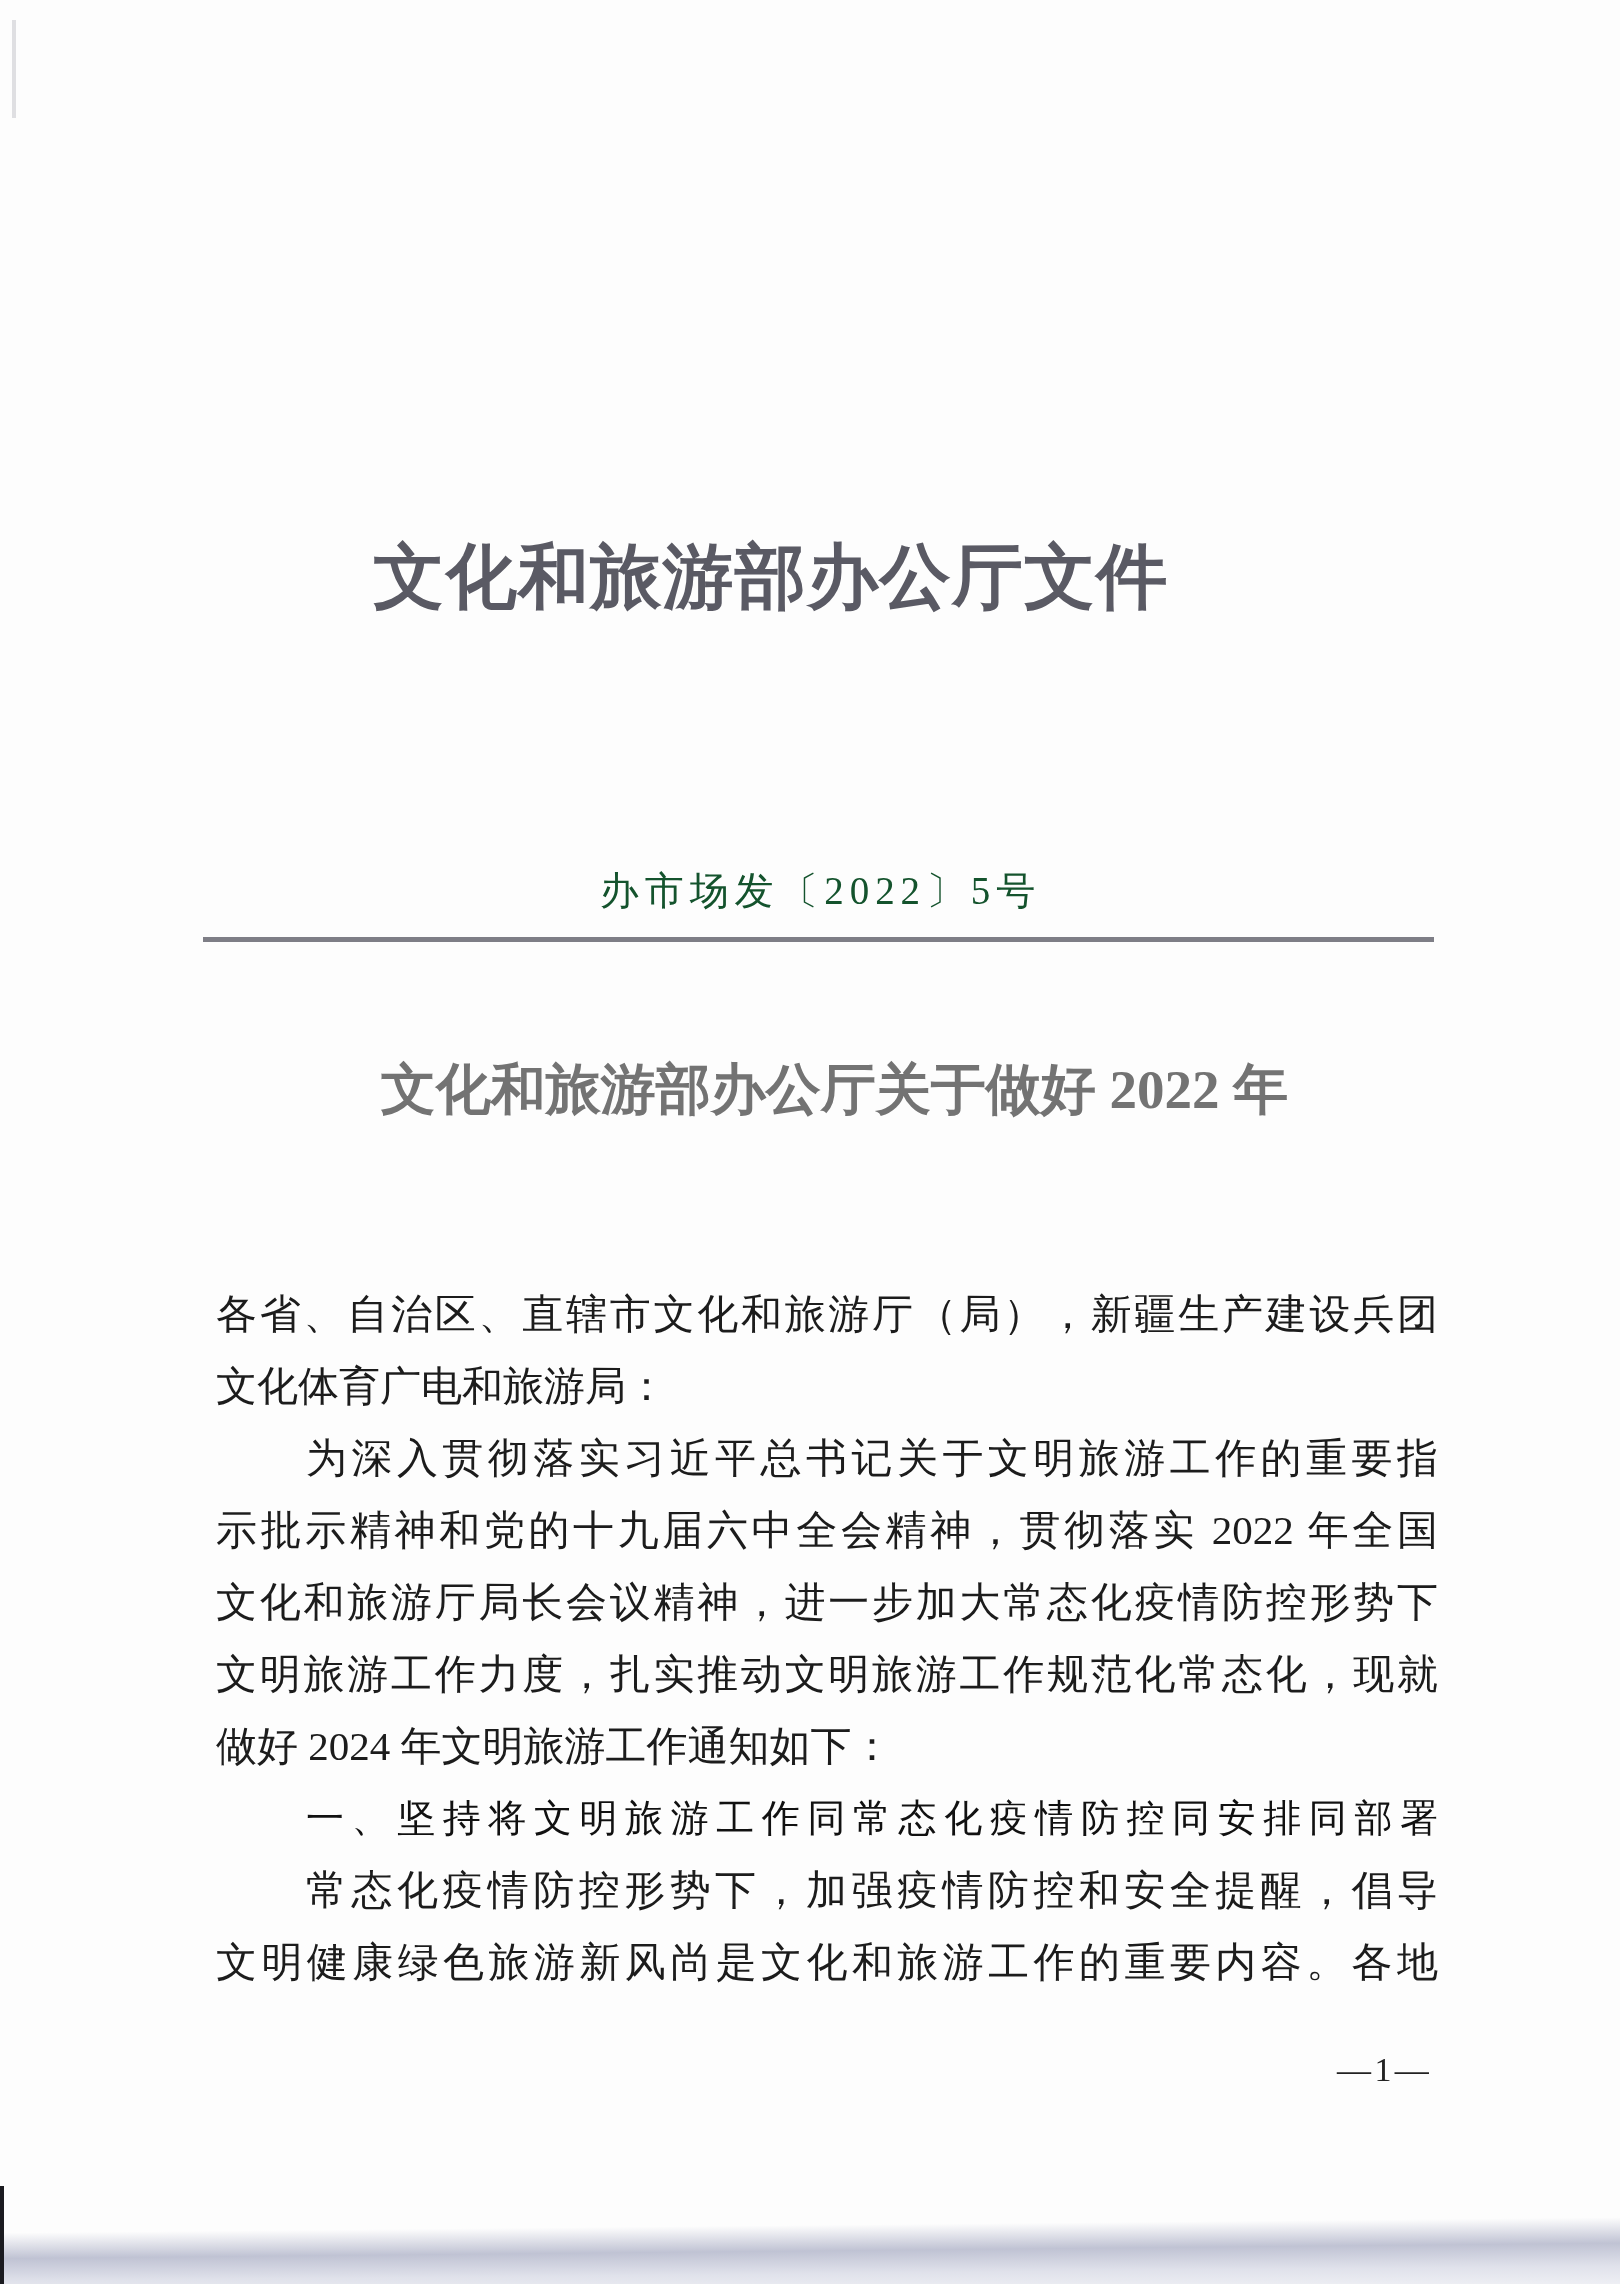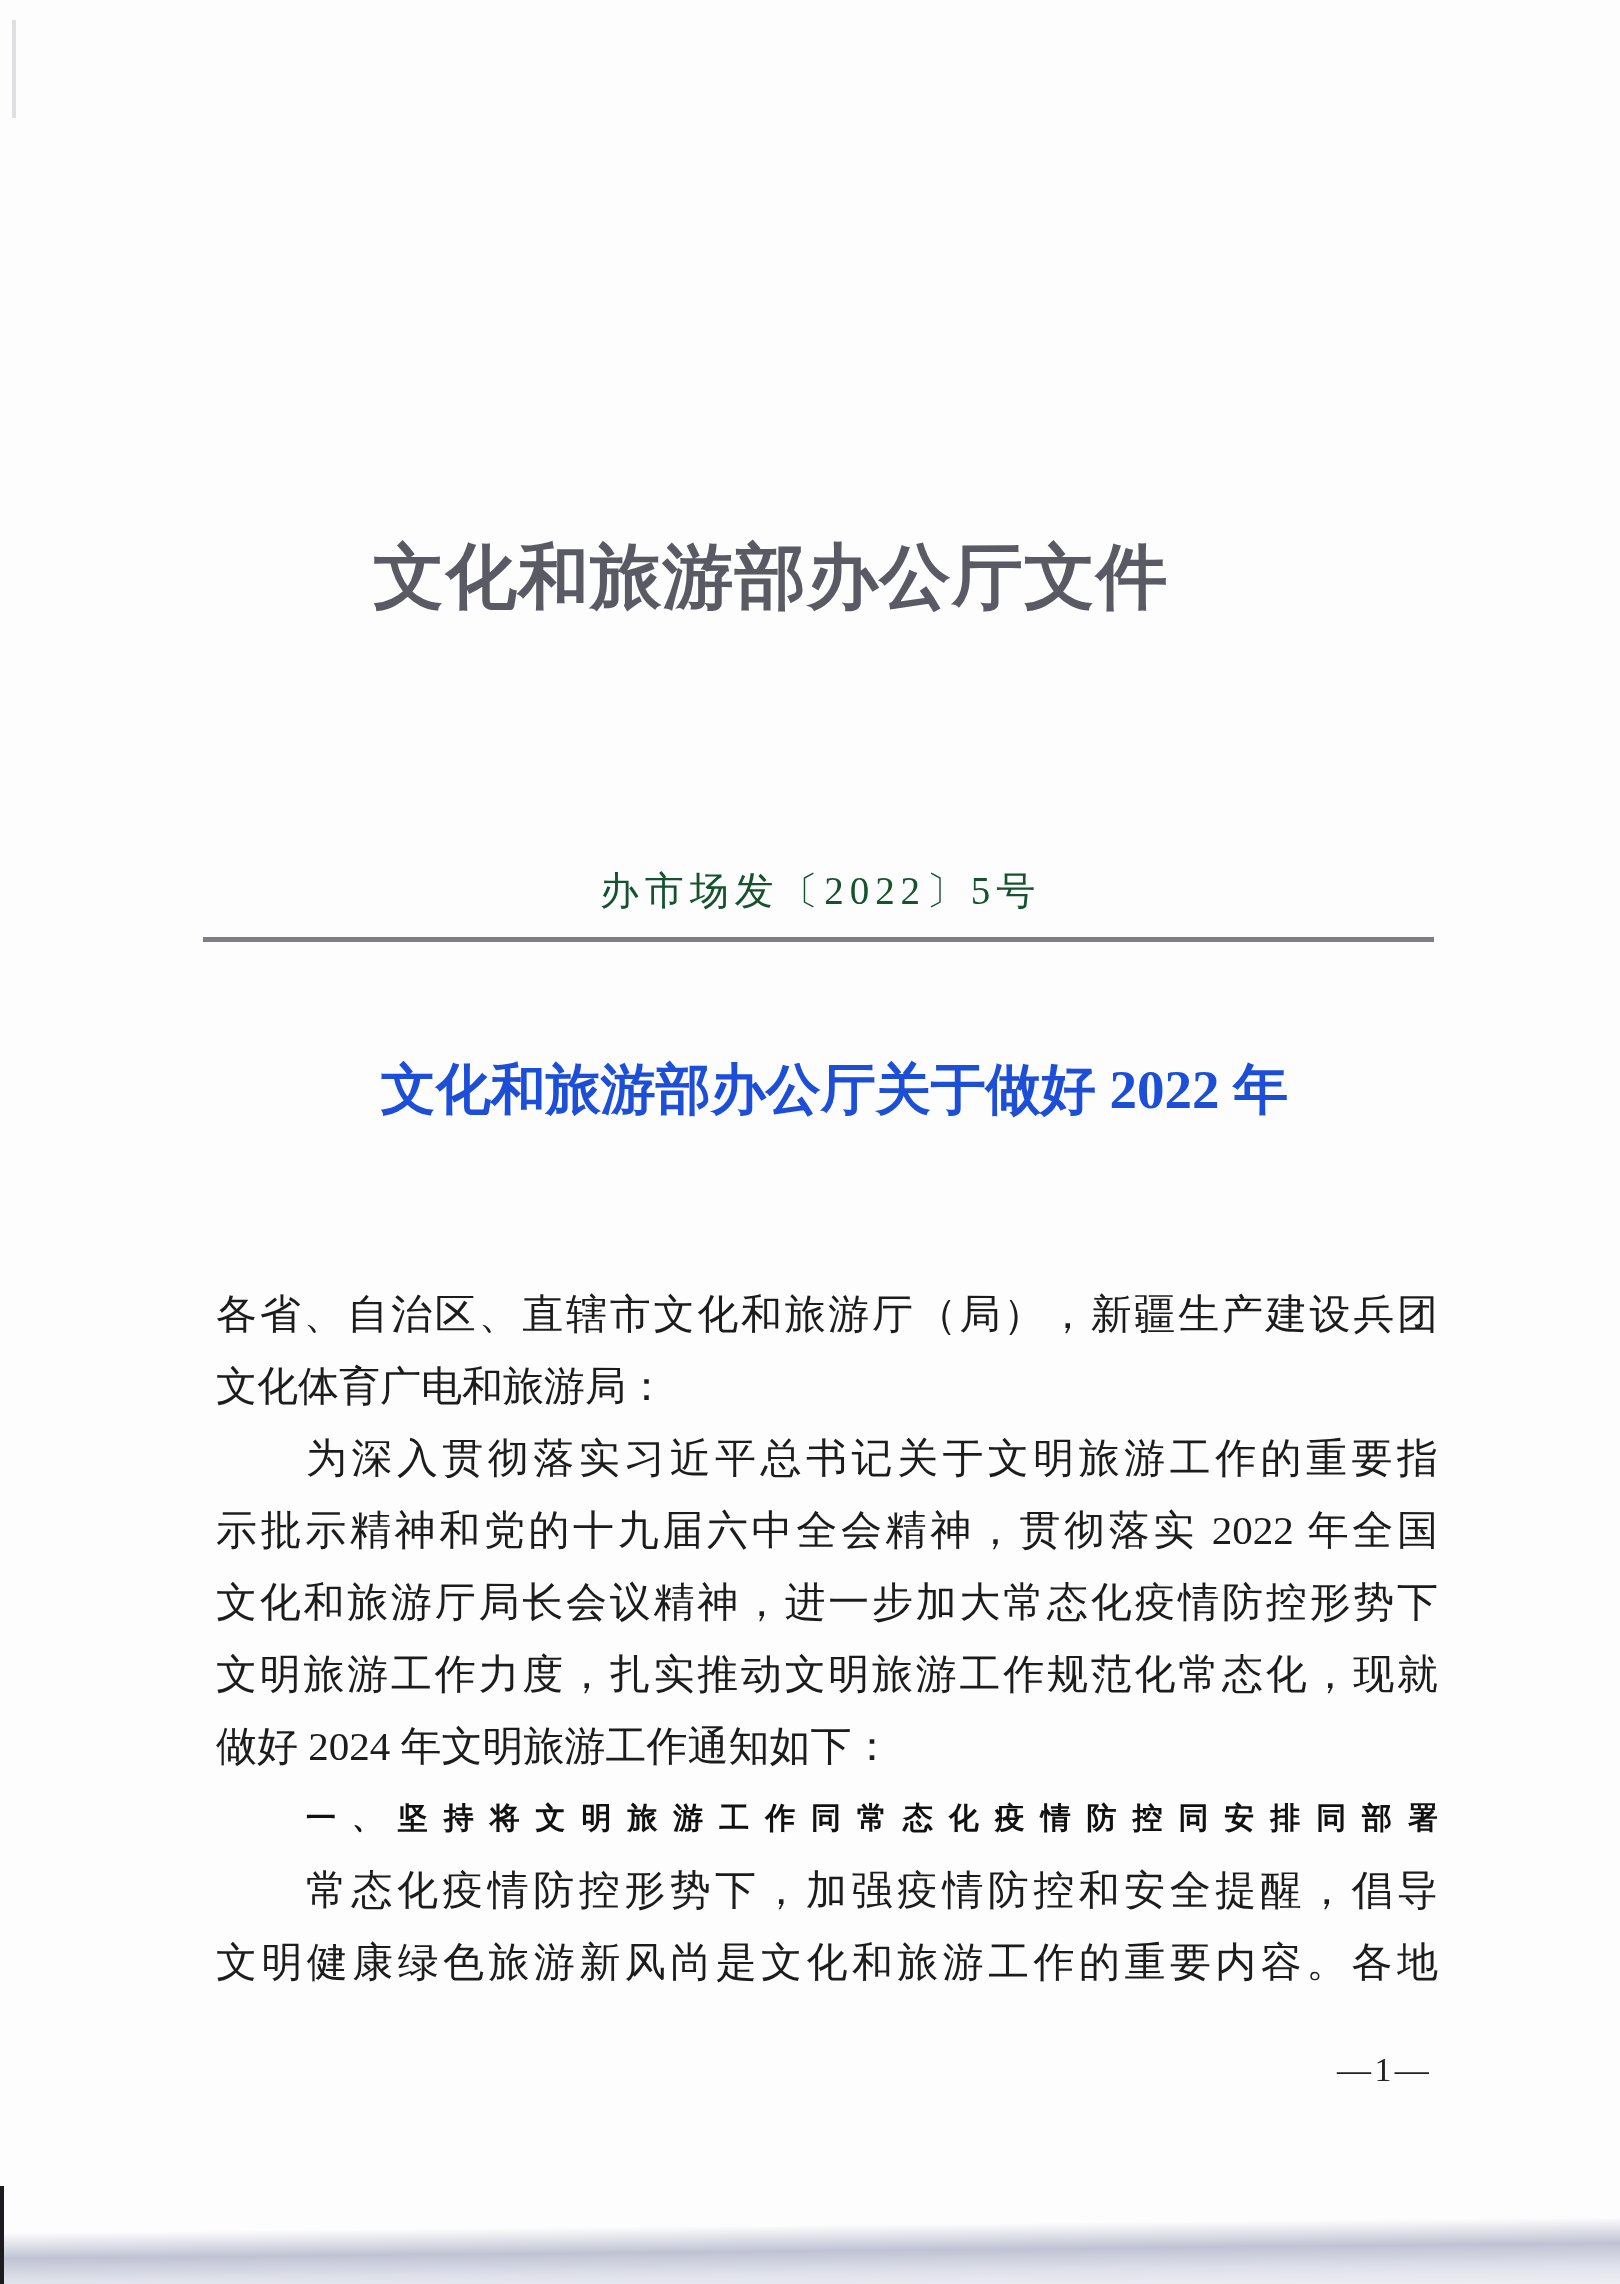--- a/index.html
+++ b/index.html
@@ -44,21 +44,21 @@
   }
   .doc-title {
     position: absolute;
     top: 1049px;
     left: 232px;
     right: 183px;
     text-align: center;
     font-size: 55px;
     line-height: 82px;
     font-weight: bold;
-    color: #1d4ed8;
+    color: #737373;
   }
   .body-block {
     position: absolute;
     top: 1278px;
     left: 216px;
     width: 1222px;
     font-size: 41px;
     color: #1c1c1c;
   }
   .line {
@@ -68,22 +68,22 @@
   .line.fill {
     text-align: justify;
     text-align-last: justify;
     font-family: Liberation Serif, serif;
   }
   .line.indent {
     text-indent: 90px;
   }
   .line.heading {
     font-family: "Liberation Sans", sans-serif;
-    font-weight: bold;
-    font-size: 30px;
+    font-weight: normal;
+    font-size: 38px;
     color: #111111;
   }
   .pagenum {
     position: absolute;
     top: 2051px;
     right: 188px;
     font-size: 34px;
     color: #222222;
     letter-spacing: 3.3px;
   }

